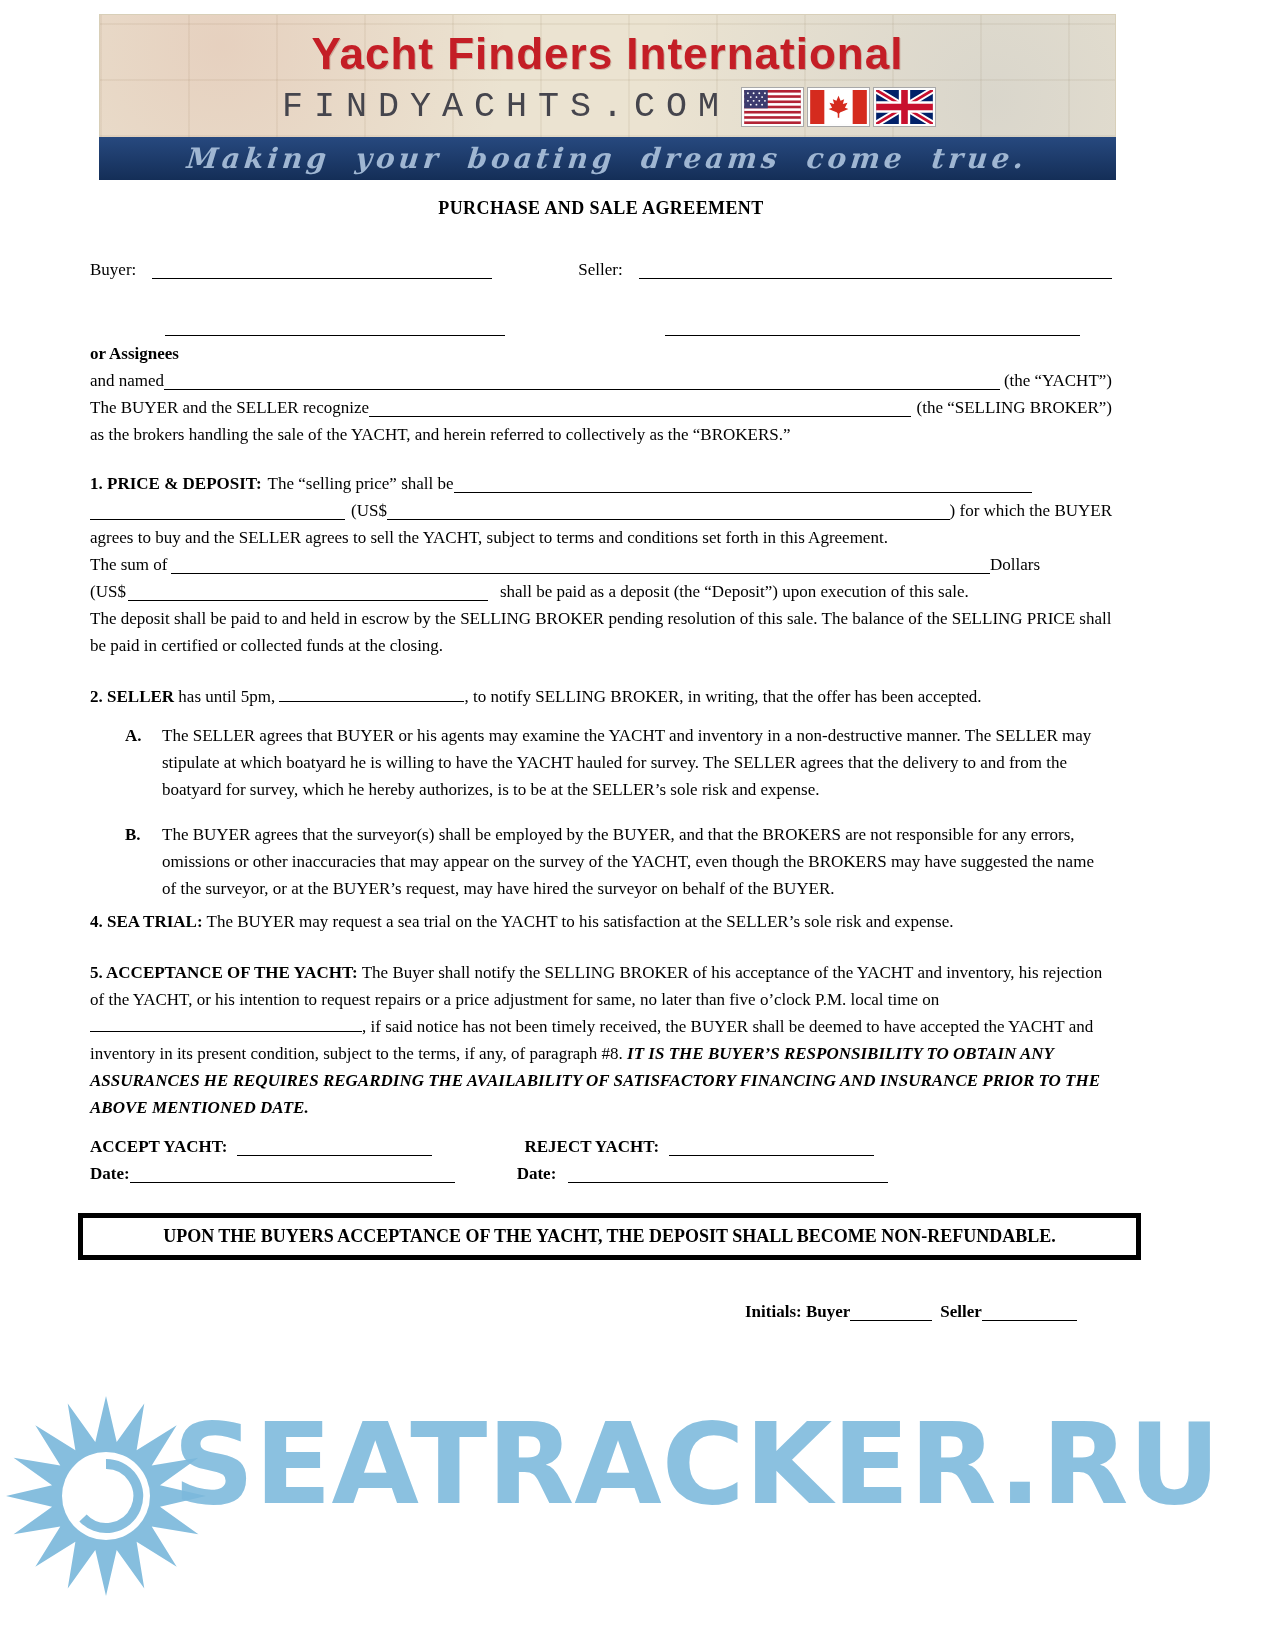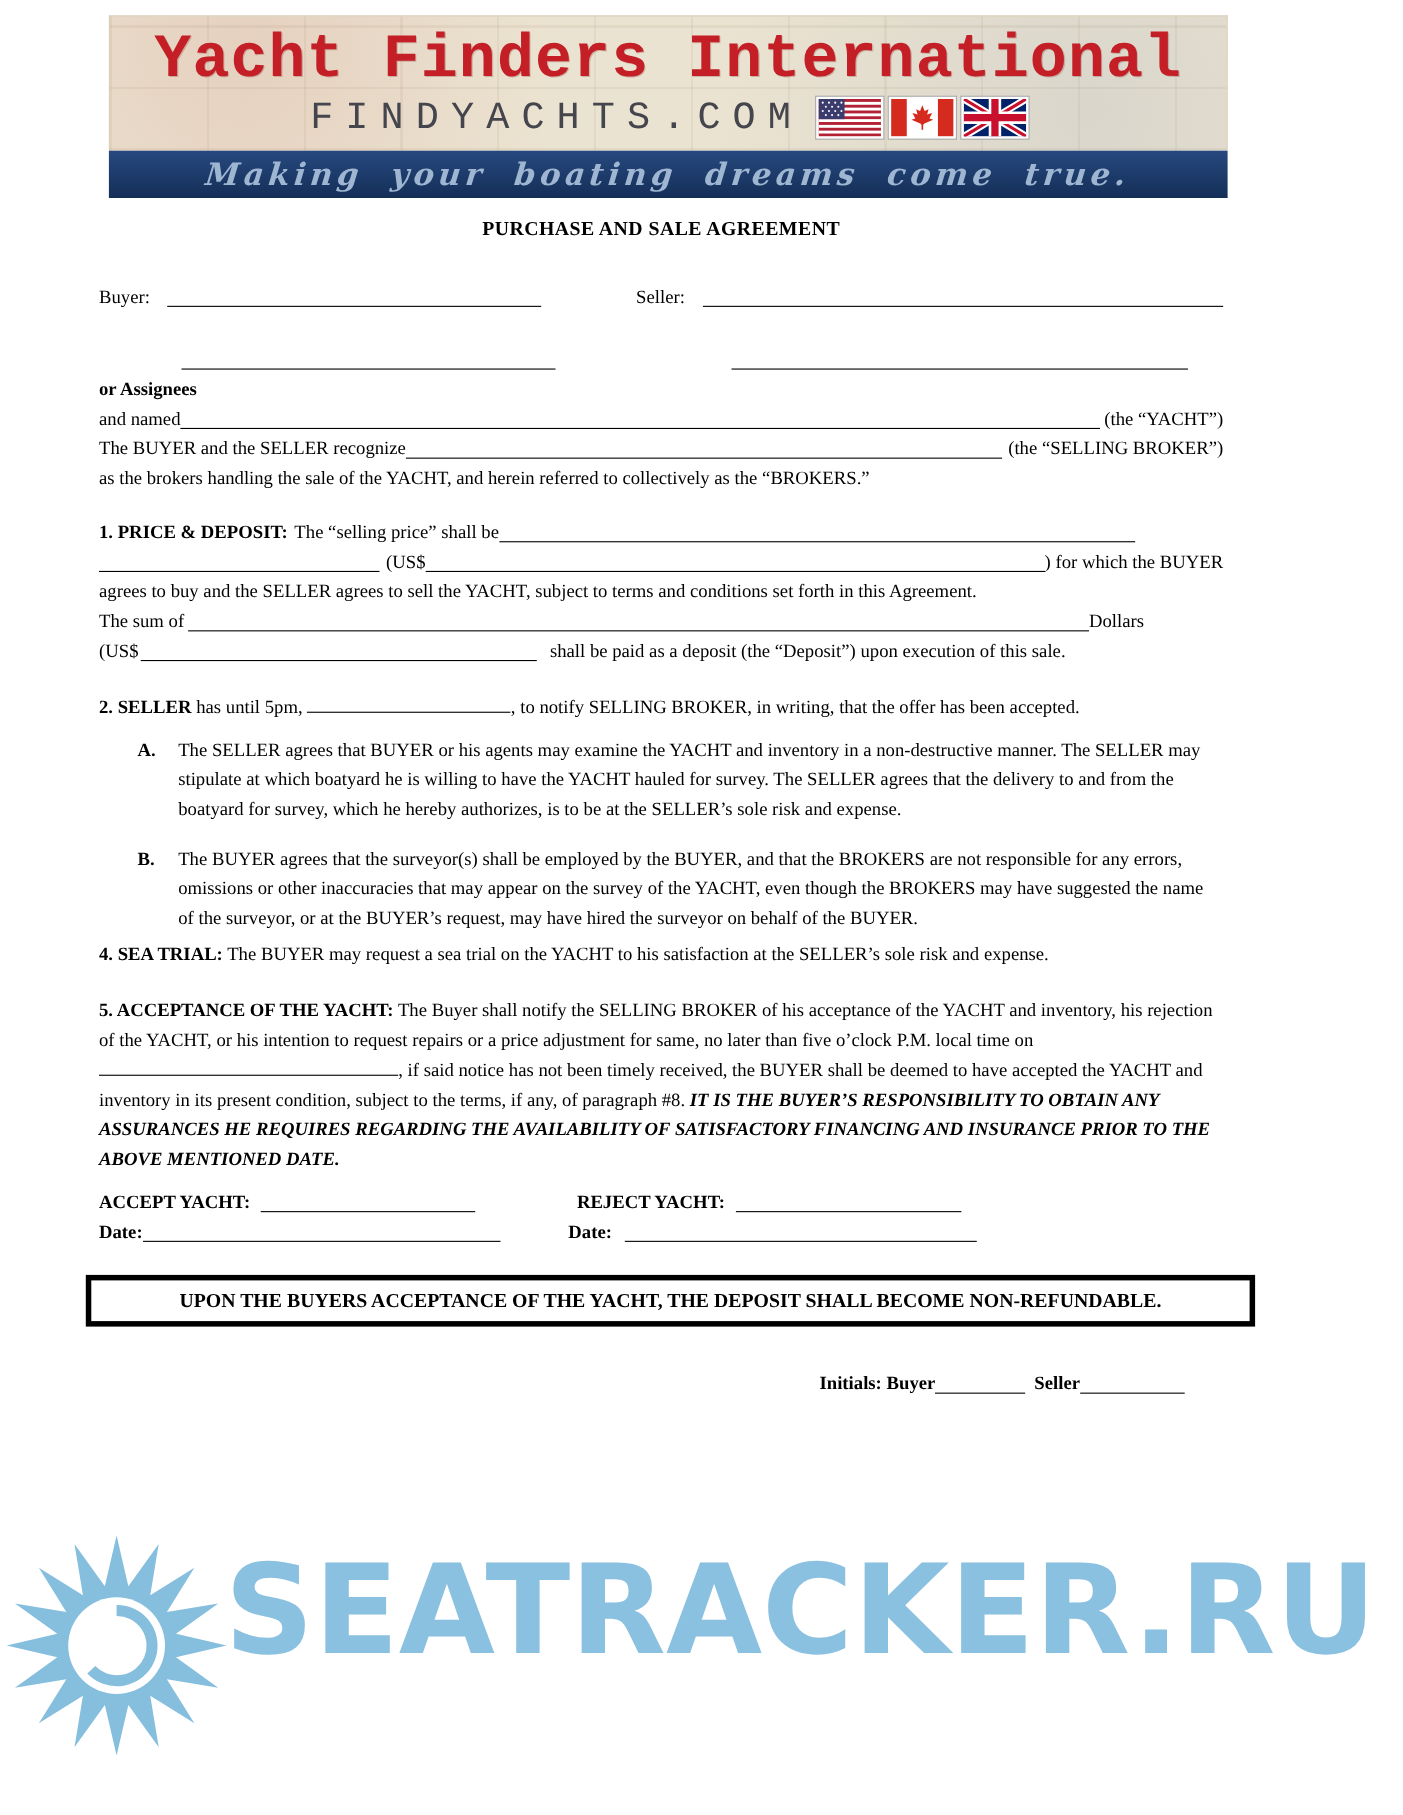--- a/index.html
+++ b/index.html
@@ -8,21 +8,21 @@
   
   .banner{position:absolute;left:99px;top:14px;width:1017px;}
   .banner-top{height:122px;display:flex;flex-direction:column;align-items:center;justify-content:center;
     background-color:#ebe3d1;
     background-image:
       radial-gradient(circle at 12% 25%, rgba(193,74,60,0.12), transparent 32%),
       radial-gradient(circle at 88% 70%, rgba(110,135,170,0.14), transparent 38%),
       repeating-linear-gradient(90deg, rgba(150,130,95,0.10) 0 2px, transparent 2px 88px),
       repeating-linear-gradient(0deg, rgba(150,130,95,0.10) 0 2px, transparent 2px 56px);
     border:1px solid #d8cfb8;border-bottom:none;}
-  .brand{font-family:Liberation Mono, monospace;font-weight:bold;font-size:56px;line-height:60px;
+  .brand{font-family:Liberation Sans, sans-serif;font-weight:bold;font-size:44px;line-height:60px;
          color:#c41e26;letter-spacing:1px;text-shadow:1px 1px 0 rgba(120,40,30,0.25);}
   .site-row{display:flex;align-items:center;margin-top:2px;}
   .site{font-family:Liberation Mono, monospace;font-size:35px;line-height:42px;color:#45454d;
         letter-spacing:11px;font-weight:500;}
   .flags{display:inline-flex;gap:9px;margin-left:14px;}
   .flags svg{box-shadow:0 0 0 2px #fdfdfd, 0 0 0 3px #a9a9a9;background:#fff;}
   .banner-band{height:43px;display:flex;align-items:center;justify-content:center;
      background:linear-gradient(#27497f,#142e57);}
   .tagline{font-family:"DejaVu Serif",serif;font-style:italic;font-weight:bold;font-size:28px;
      color:#9fb6d2;letter-spacing:4px;word-spacing:12px;transform:skewX(-6deg);}
@@ -37,21 +37,21 @@
   .b{font-weight:bold;}
   .bi{font-weight:bold;font-style:italic;}
   .iblank{display:inline-block;border-bottom:1.4px solid #000;height:14px;}
   .clause{display:flex;margin-left:35px;line-height:27px;}
   .clause-label{width:37px;font-weight:bold;}
   .clause-body{flex:1;}
   .notice-box{margin:26px 0 0 -12px;width:1045px;border:5px solid #000;box-sizing:content-box;
      padding:8px 4px;text-align:center;font-weight:bold;font-size:18px;background:#fff;}
   .initials-row{margin-top:38px;margin-left:655px;}
   
-  .watermark-text{position:absolute;left:204px;top:1408px;z-index:5;
+  .watermark-text{position:absolute;left:173px;top:1408px;z-index:5;
      font-family:"DejaVu Sans",sans-serif;font-weight:bold;font-size:113px;line-height:113px;
      color:#7cb9dc;opacity:0.88;letter-spacing:0px;pointer-events:none;text-align:center;}
   .starburst{position:absolute;left:6px;top:1396px;z-index:5;opacity:0.92;pointer-events:none;}
 </style>
 </head>
 <body>
 
 <div class="page">
 
   <header class="banner">
@@ -154,20 +154,21 @@
     <div class="line" style="padding-right:72px">
       <span>The sum of</span>
       <span class="blank grow" style="margin-left:4px"></span>
       <span>Dollars</span>
     </div>
     <div class="line">
       <span>(US$</span>
       <span class="blank" style="width:360px;margin-left:2px"></span>
       <span style="margin-left:12px">shall be paid as a deposit (the “Deposit”) upon execution of this sale.</span>
     </div>
+    <p class="flow">The deposit shall be paid to and held in escrow by the SELLING BROKER pending resolution of this sale. The balance of the SELLING PRICE shall be paid in certified or collected funds at the closing.</p>
 
     <p class="flow" style="margin-top:24px"><span class="b">2. SELLER</span><span> has until 5pm, </span><span class="iblank" style="width:185px"></span><span>, to notify SELLING BROKER, in writing, that the offer has been accepted.</span></p>
 
     <div class="clause" style="margin-top:12px">
       <span class="clause-label">A.</span>
       <span class="clause-body">The SELLER agrees that BUYER or his agents may examine the YACHT and inventory in a non-destructive manner. The SELLER may stipulate at which boatyard he is willing to have the YACHT hauled for survey. The SELLER agrees that the delivery to and from the boatyard for survey, which he hereby authorizes, is to be at the SELLER’s sole risk and expense.</span>
     </div>
     <div class="clause" style="margin-top:18px">
       <span class="clause-label">B.</span>
       <span class="clause-body">The BUYER agrees that the surveyor(s) shall be employed by the BUYER, and that the BROKERS are not responsible for any errors, omissions or other inaccuracies that may appear on the survey of the YACHT, even though the BROKERS may have suggested the name of the surveyor, or at the BUYER’s request, may have hired the surveyor on behalf of the BUYER.</span>

